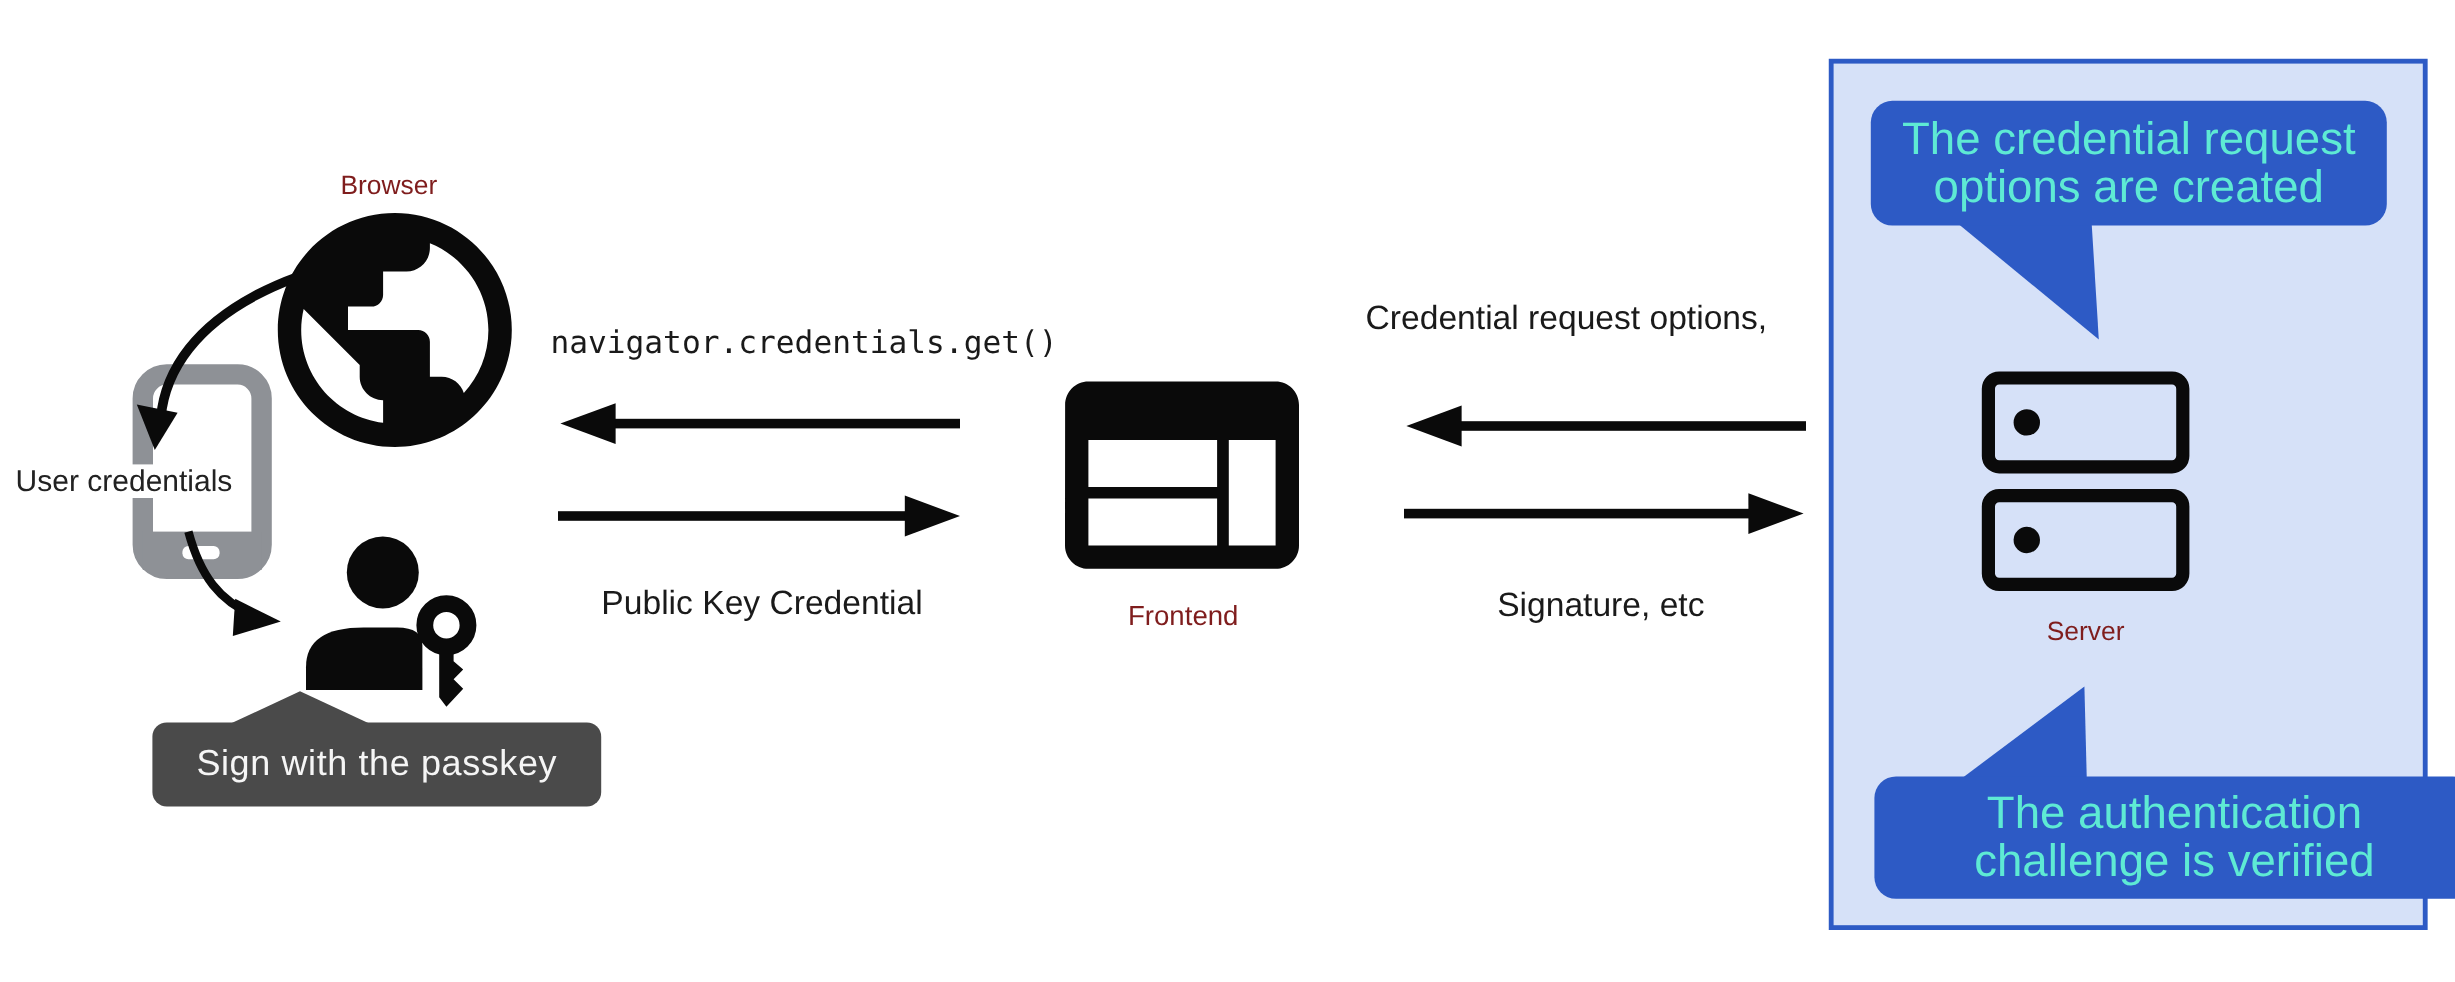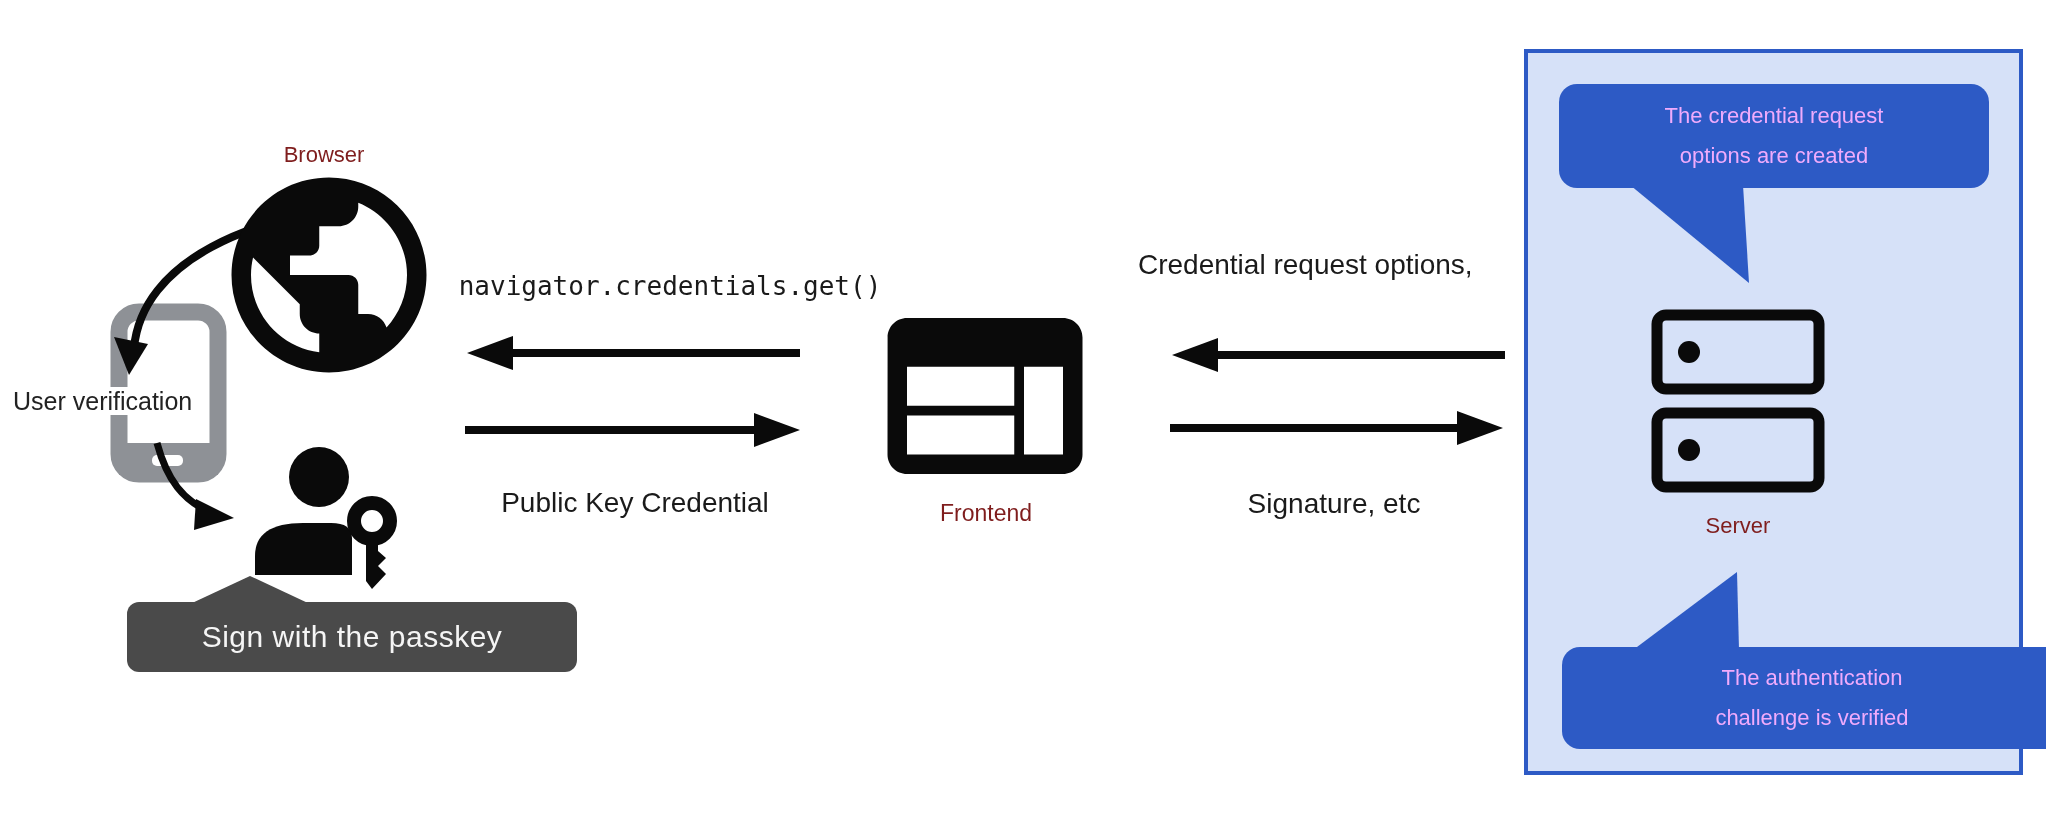--- a/index.html
+++ b/index.html
@@ -32,23 +32,23 @@
     border-left:60px solid transparent; border-right:60px solid transparent;
     border-bottom:28px solid var(--tooltip-bg,#4a4a4a);
   }
 
   .server-panel {
     background:var(--panel-bg,#d6e1f8);
     border:4px solid var(--panel-border,#2d5ac5);
     box-sizing:border-box;
   }
   .bubble {
-    background:var(--bubble-blue,#2d5ac5); color:#f0abfc; border-radius:18px;
+    background:var(--bubble-blue,#2d5ac5); color:#5eead4; border-radius:18px;
     display:flex; flex-direction:column; align-items:center; justify-content:center;
-    font-size:22px; line-height:40px; z-index:4;
+    font-size:38px; line-height:40px; z-index:4;
   }
   .svg-layer { pointer-events:none; z-index:3; }
   .tail { fill:var(--bubble-blue,#2d5ac5); }
   .ink { fill:#0a0a0a; }
   .ink-stroke { stroke:#0a0a0a; fill:none; }
   .phone-part { fill:var(--phone-gray,#8e9196); }
   .phone-stroke { stroke:var(--phone-gray,#8e9196); fill:none; }
   .req-label { font-size:28px; line-height:37px; color:#1a1a1a; }
 </style>
 </head>
@@ -99,31 +99,31 @@
     <polygon class="tail" points="1630,185 1743,185 1749,283"></polygon>
     <polygon class="tail" points="1633,650 1739,650 1737,572"></polygon>
   </svg>
 
   <div class="abs node-label center" style="left:234px; top:142px; width:180px; z-index:4;">Browser</div>
   <svg class="abs" style="left:212px; top:158px; z-index:4;" width="234" height="234" viewBox="0 0 24 24">
     <circle cx="12" cy="12" r="9.6" fill="#ffffff"></circle>
     <path class="ink" d="M12 2C6.48 2 2 6.48 2 12s4.48 10 10 10 10-4.48 10-10S17.52 2 12 2zm-1 17.93c-3.95-.49-7-3.85-7-7.93 0-.62.08-1.21.21-1.79L9 15v1c0 1.1.9 2 2 2v1.93zm6.9-2.54c-.26-.81-1-1.39-1.9-1.39h-1v-3c0-.55-.45-1-1-1H8v-2h2c.55 0 1-.45 1-1V7h2c1.1 0 2-.9 2-2v-.41c2.93 1.19 5 4.06 5 7.41 0 2.08-.8 3.97-2.1 5.39z"></path>
   </svg>
 
-  <div class="abs user-verif" style="left:8px; top:387px; z-index:4;">User verification</div>
+  <div class="abs user-verif" style="left:8px; top:387px; z-index:4;">User credentials</div>
 
   <svg class="abs" style="left:245px; top:440px; z-index:2;" width="170" height="160" viewBox="0 0 170 160">
     <circle class="ink" cx="74" cy="37" r="30"></circle>
     <path class="ink" d="M10,135 L10,116 Q10,83 58,83 L86,83 Q107,83 107,98 L107,135 Z"></path>
     <circle class="ink-stroke" cx="127" cy="81" r="18" stroke-width="14"></circle>
     <path class="ink" d="M121,100 L133,100 L133,111 L141,118 L133,126 L141,134 L127,149 L121,141 Z"></path>
   </svg>
 
   <div class="abs tooltip-tail" style="left:190px; top:576px; z-index:4;"></div>
-  <div class="abs tooltip" style="left:127px; top:602px; width:450px; height:70px; z-index:4;">
+  <div class="abs tooltip" style="left:127px; top:602px; width:374px; height:70px; z-index:4;">
     <span>Sign with the passkey</span>
   </div>
 
   <div class="abs mono-label center" style="left:430px; top:271px; width:480px; z-index:4;text-align:center;">navigator.credentials.get()</div>
   <div class="abs plain-label center" style="left:430px; top:487px; width:410px; z-index:4;">Public Key Credential</div>
 
   <svg class="abs" style="left:868px; top:279px; z-index:4;" width="234" height="234" viewBox="0 0 24 24">
     <path class="ink" d="M20 4H4c-1.1 0-1.99.9-1.99 2L2 18c0 1.1.9 2 2 2h16c1.1 0 2-.9 2-2V6c0-1.1-.9-2-2-2zm-5 14H4v-4h11v4zm0-5H4V9h11v4zm5 5h-4V9h4v9z"></path>
   </svg>
   <div class="abs node-label center" style="left:876px; top:500px; width:220px; font-size:23px; z-index:4;">Frontend</div>

